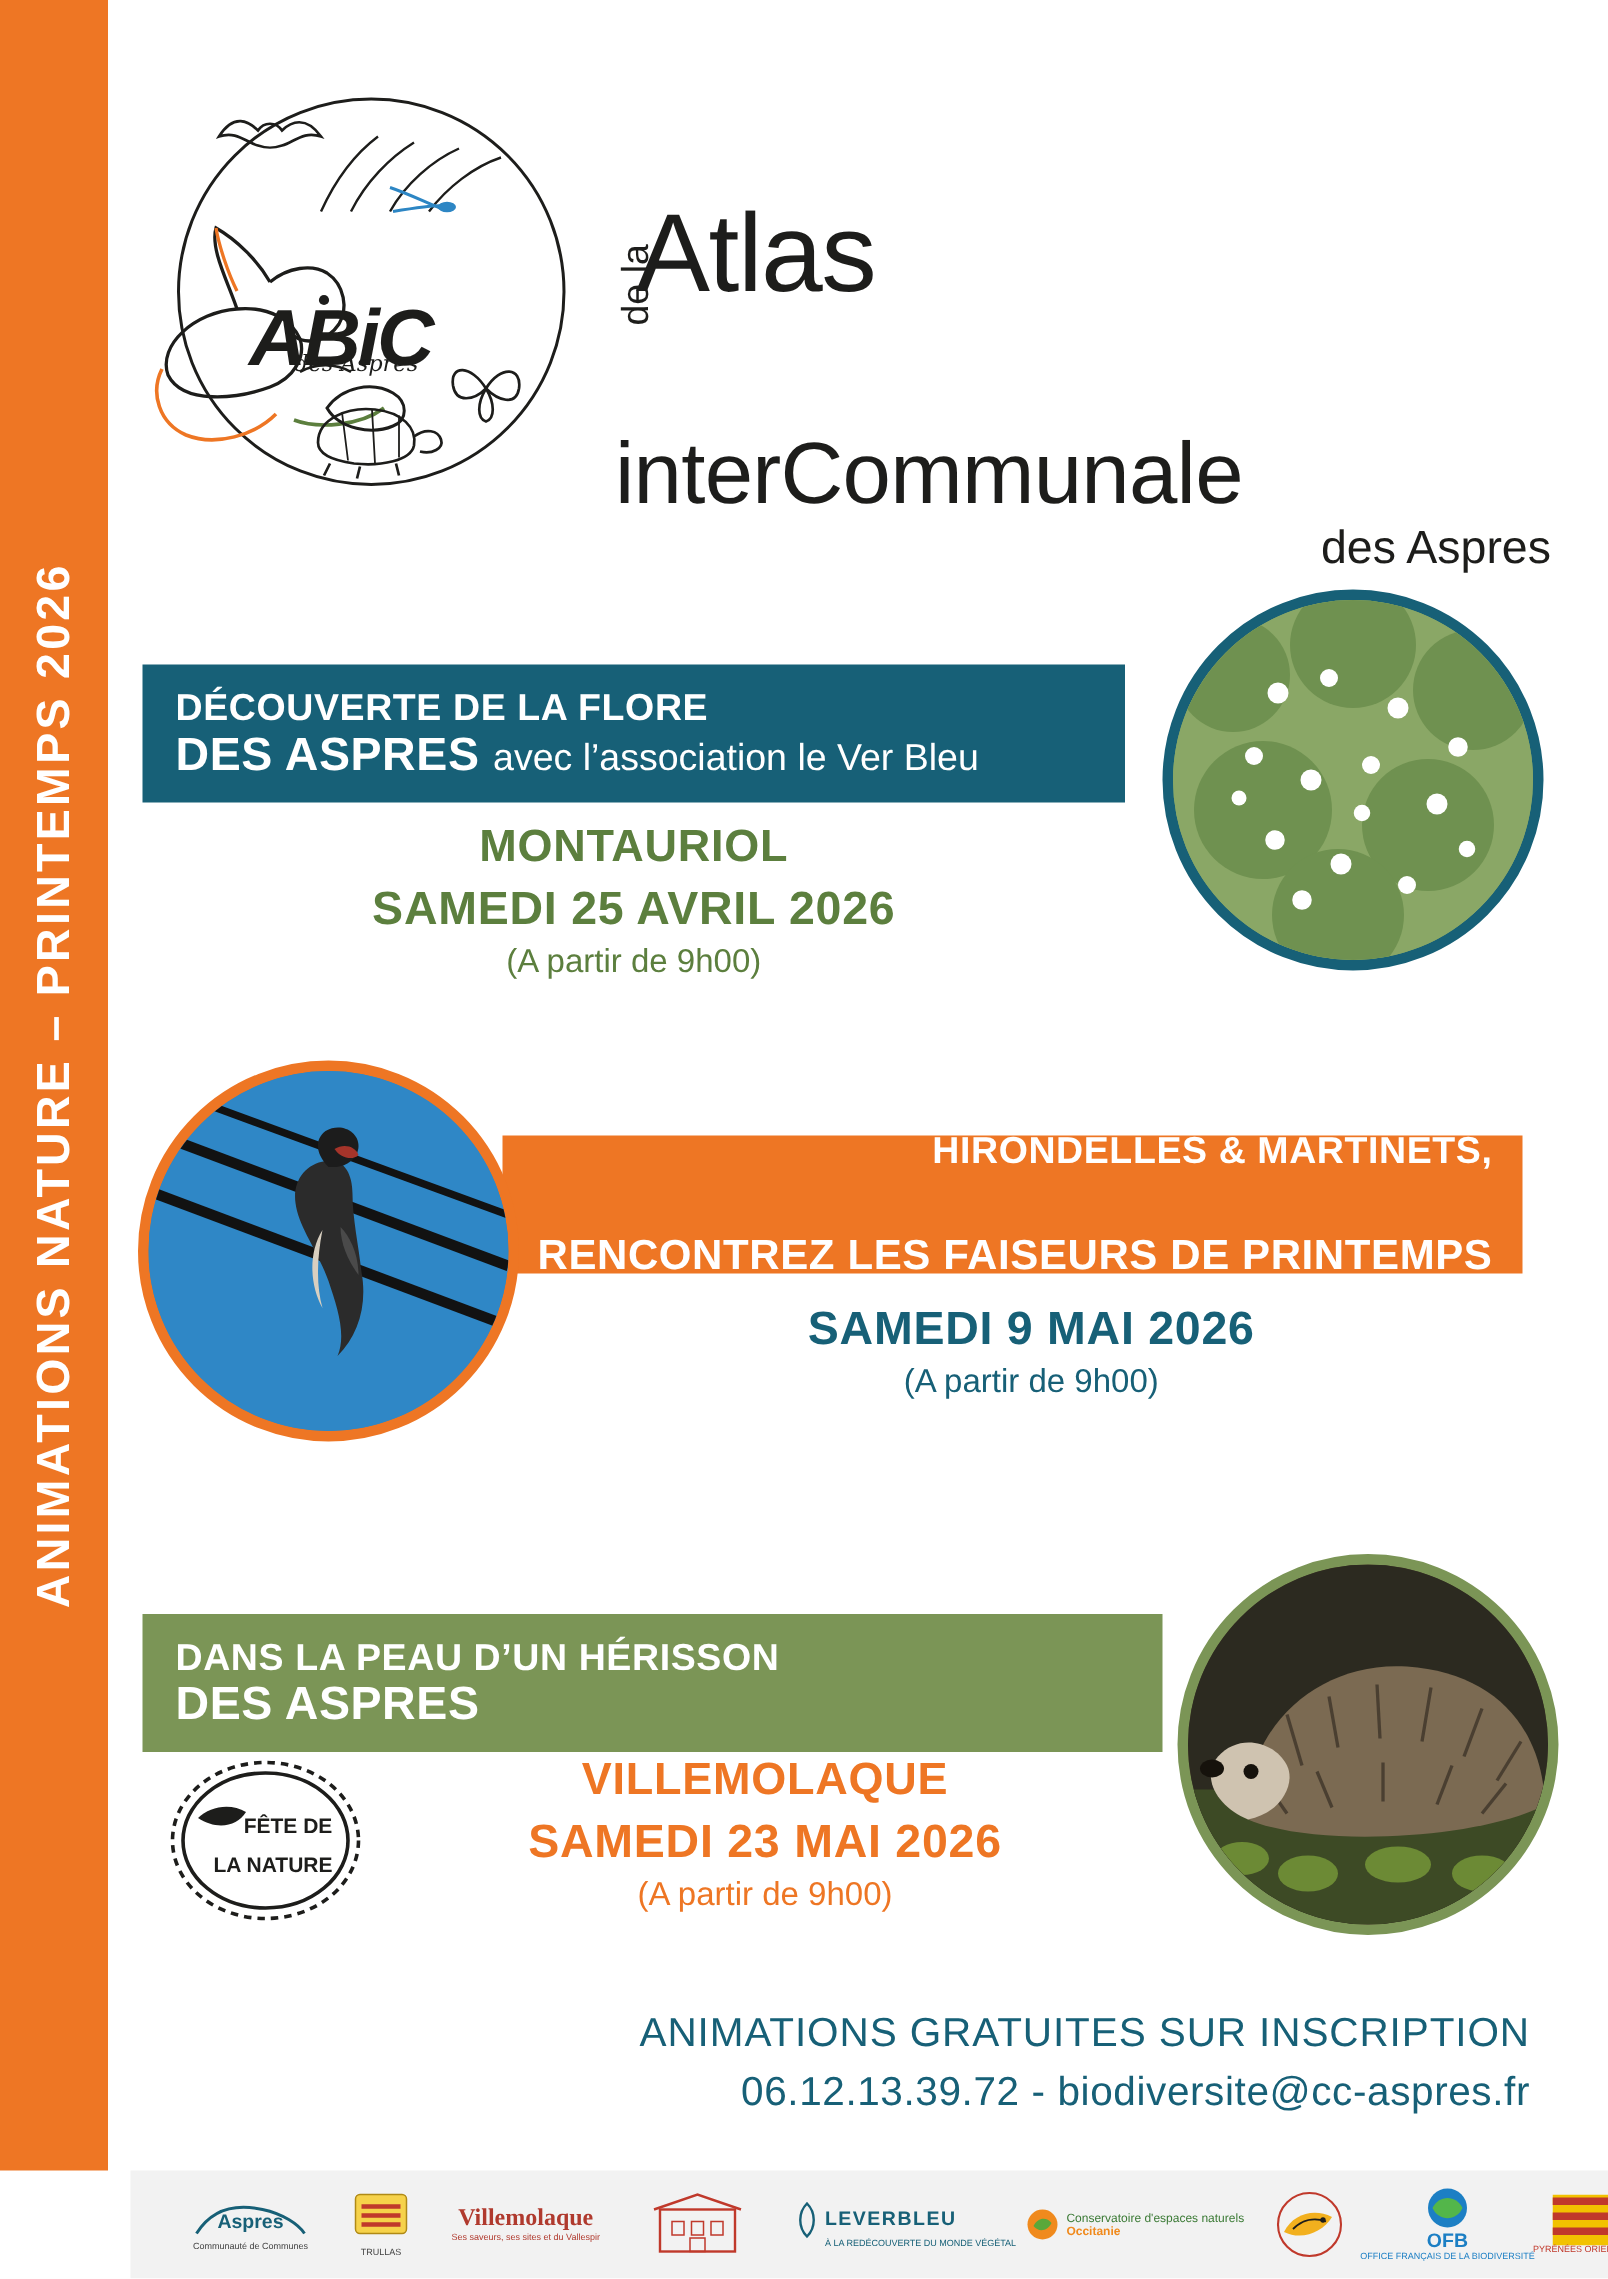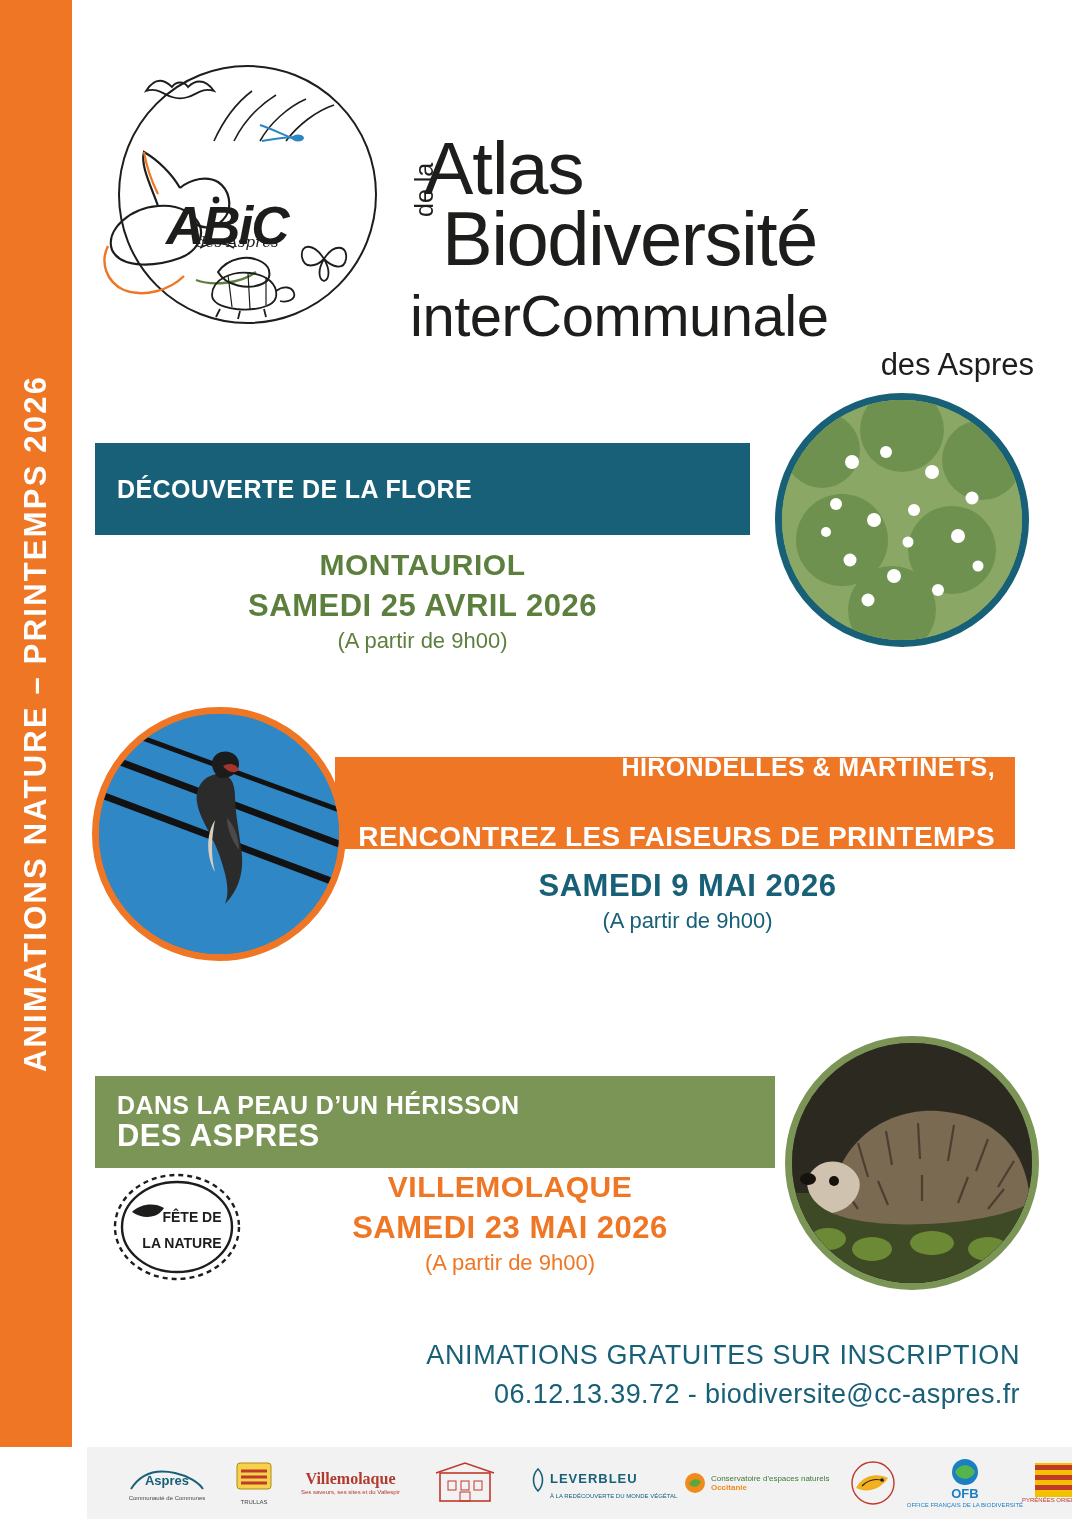--- a/index.html
+++ b/index.html
@@ -334,29 +334,32 @@
       <path d="M40 24 L44 56 M60 22 L62 58 M78 26 L78 54" stroke="#1d1d1b" stroke-width="1.2" fill="none"></path>
     </svg>
     <div class="abc-text">ABiC</div>
     <div class="abc-sub">des Aspres</div>
   </div>
 
   <div class="title-block">
     <div class="t-atlas">Atlas</div>
     <div class="t-row">
       <div class="t-dela">de la</div>
-      <div class="t-bio">Biodiversité</div>
     </div>
     <div class="t-inter">interCommunale</div>
     <div class="t-aspres">des Aspres</div>
   </div>
 </div>
 
 <div class="banner" id="banner1">
   <div class="l1">DÉCOUVERTE DE LA FLORE</div>
+  <div class="l2">
+    <span>DES ASPRES</span>
+    <span class="thin">avec l’association le Ver Bleu</span>
+  </div>
 </div>
 <div class="photo" id="photo1">
   <svg width="100%" height="100%" viewBox="0 0 240 240">
     <rect width="240" height="240" fill="#8aa766"></rect>
     <g fill="#6f9150">
       <circle cx="40" cy="50" r="38"></circle>
         <circle cx="120" cy="30" r="42"></circle>
         <circle cx="200" cy="60" r="40"></circle>
       <circle cx="60" cy="140" r="46"></circle>
         <circle cx="170" cy="150" r="44"></circle>

